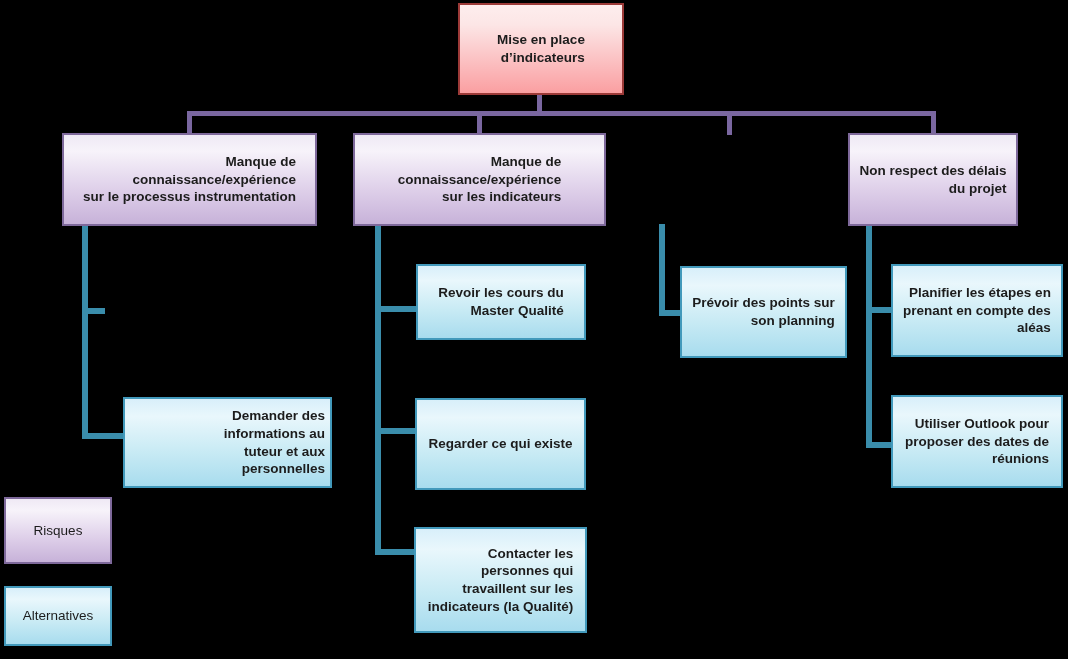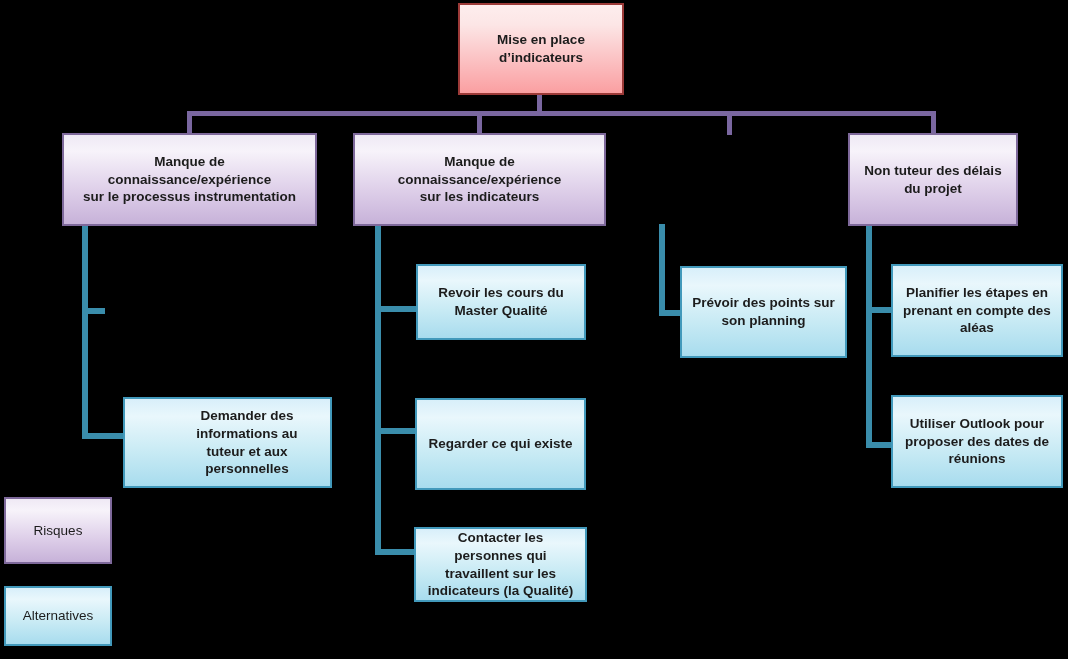--- a/index.html
+++ b/index.html
@@ -3,21 +3,21 @@
 <meta charset="utf-8">
 <style>
   html,body{margin:0;padding:0;background:#000;}
   .canvas{
     position:relative;width:1068px;height:659px;background:#000;overflow:hidden;
     font-family:"Liberation Sans",sans-serif;
   }
   .node{
     position:absolute;box-sizing:border-box;
     display:flex;align-items:center;justify-content:center;
-    text-align:center;white-space:pre-line;
+    text-align:right;white-space:pre-line;
     color:#1c1c1c;font-size:13.5px;line-height:1.3;font-weight:600;
     padding:2px 5px;
   }
   .root{
     background:linear-gradient(180deg,#fdeded 0%,#fce6e6 22%,#fbb3b5 78%,#fa9fa1 100%);
     border:2px solid #9c3a38;font-weight:700;
   }
   .risk{
     background:linear-gradient(180deg,#efe9f5 0%,#f7f3fa 18%,#decfe9 62%,#c7b2d9 100%);
     border:2px solid #7e699b;
@@ -60,30 +60,30 @@
 
   <div class="node root" style="left:458px;top:3px;width:166px;height:92px;">Mise en place
 d’indicateurs</div>
 
   <div class="node risk" style="left:62px;top:133px;width:255px;height:93px;">Manque de
 connaissance/expérience
 sur le processus instrumentation</div>
   <div class="node risk" style="left:353px;top:133px;width:253px;height:93px;">Manque de
 connaissance/expérience
 sur les indicateurs</div>
-  <div class="node risk" style="left:848px;top:133px;width:170px;height:93px;">Non tuteur des délais
+  <div class="node risk" style="left:848px;top:133px;width:170px;height:93px;">Non respect des délais
 du projet</div>
 
   <div class="node alt" style="left:123px;top:397px;width:209px;height:91px;padding-left:44px;">Demander des informations au
 tuteur et aux personnelles</div>
 
   <div class="node alt" style="left:416px;top:264px;width:170px;height:76px;">Revoir les cours du
 Master Qualité</div>
   <div class="node alt" style="left:415px;top:398px;width:171px;height:92px;">Regarder ce qui existe</div>
-  <div class="node alt" style="left:414px;top:527px;width:173px;height:75px;">Contacter les
+  <div class="node alt" style="left:414px;top:527px;width:173px;height:106px;">Contacter les
 personnes qui
 travaillent sur les
 indicateurs (la Qualité)</div>
 
   <div class="node alt" style="left:680px;top:266px;width:167px;height:92px;">Prévoir  des points sur
 son planning</div>
 
   <div class="node alt" style="left:891px;top:264px;width:172px;height:93px;">Planifier les étapes en
 prenant en compte des
 aléas</div>

